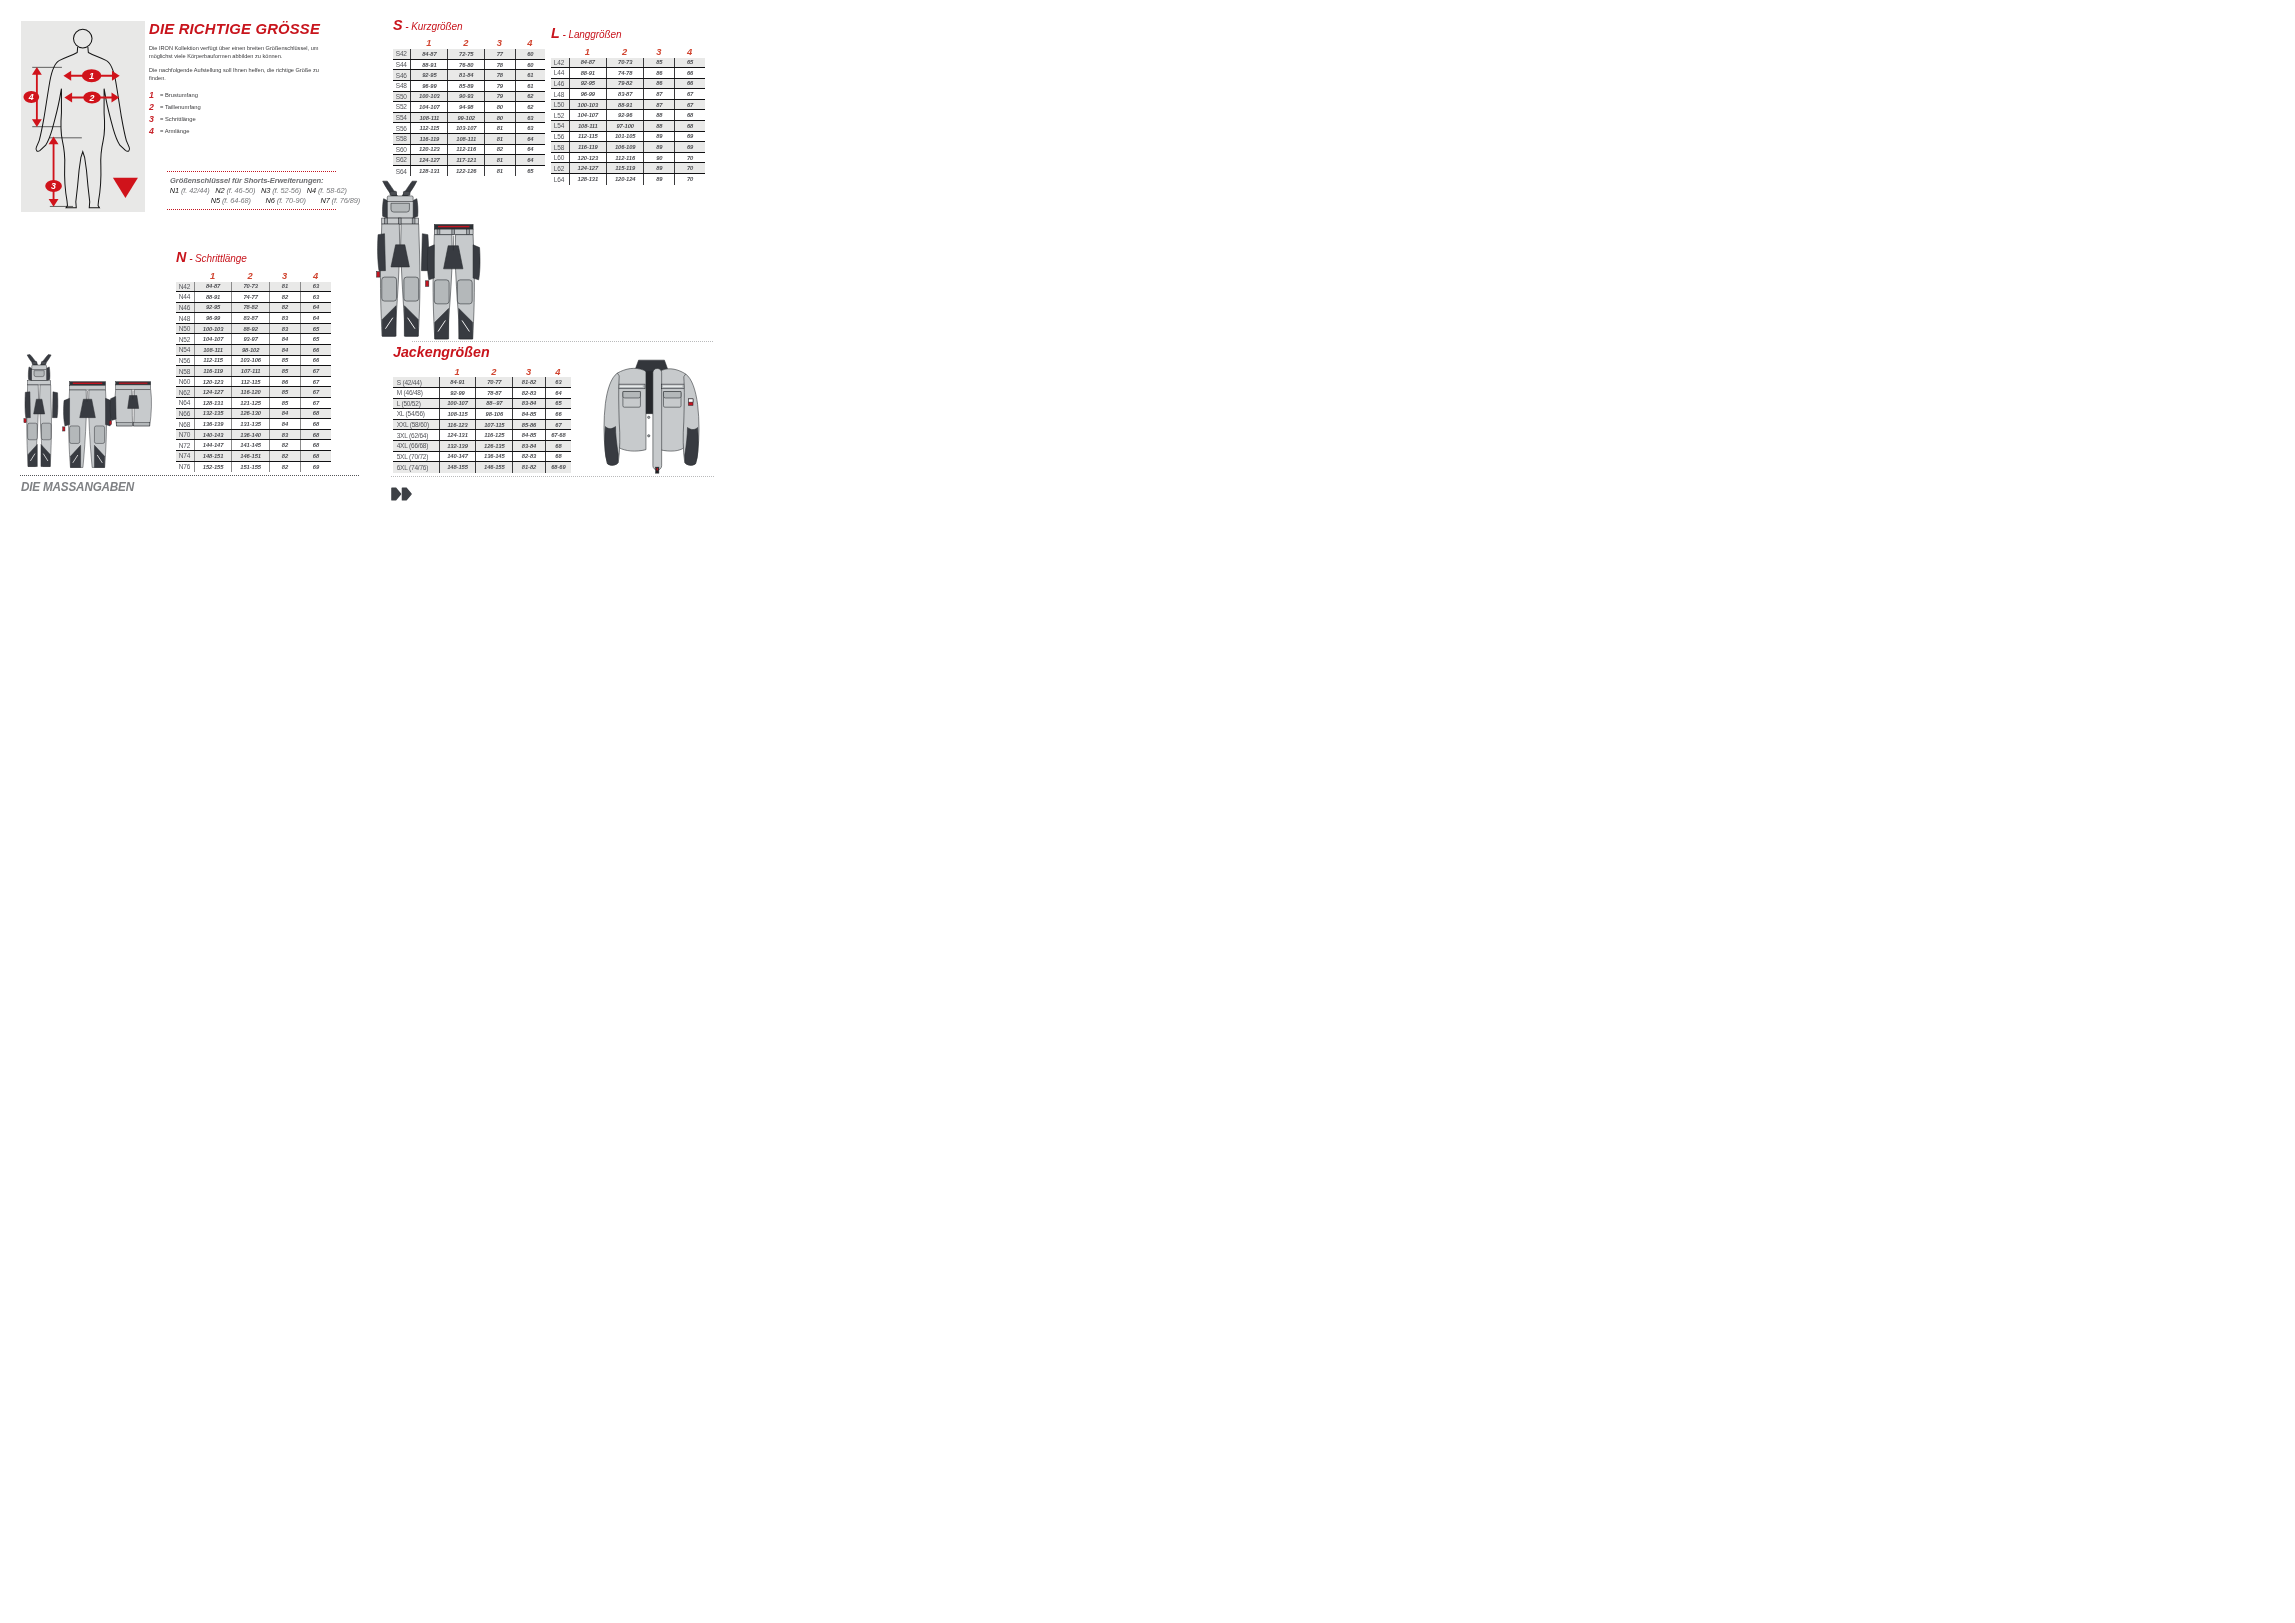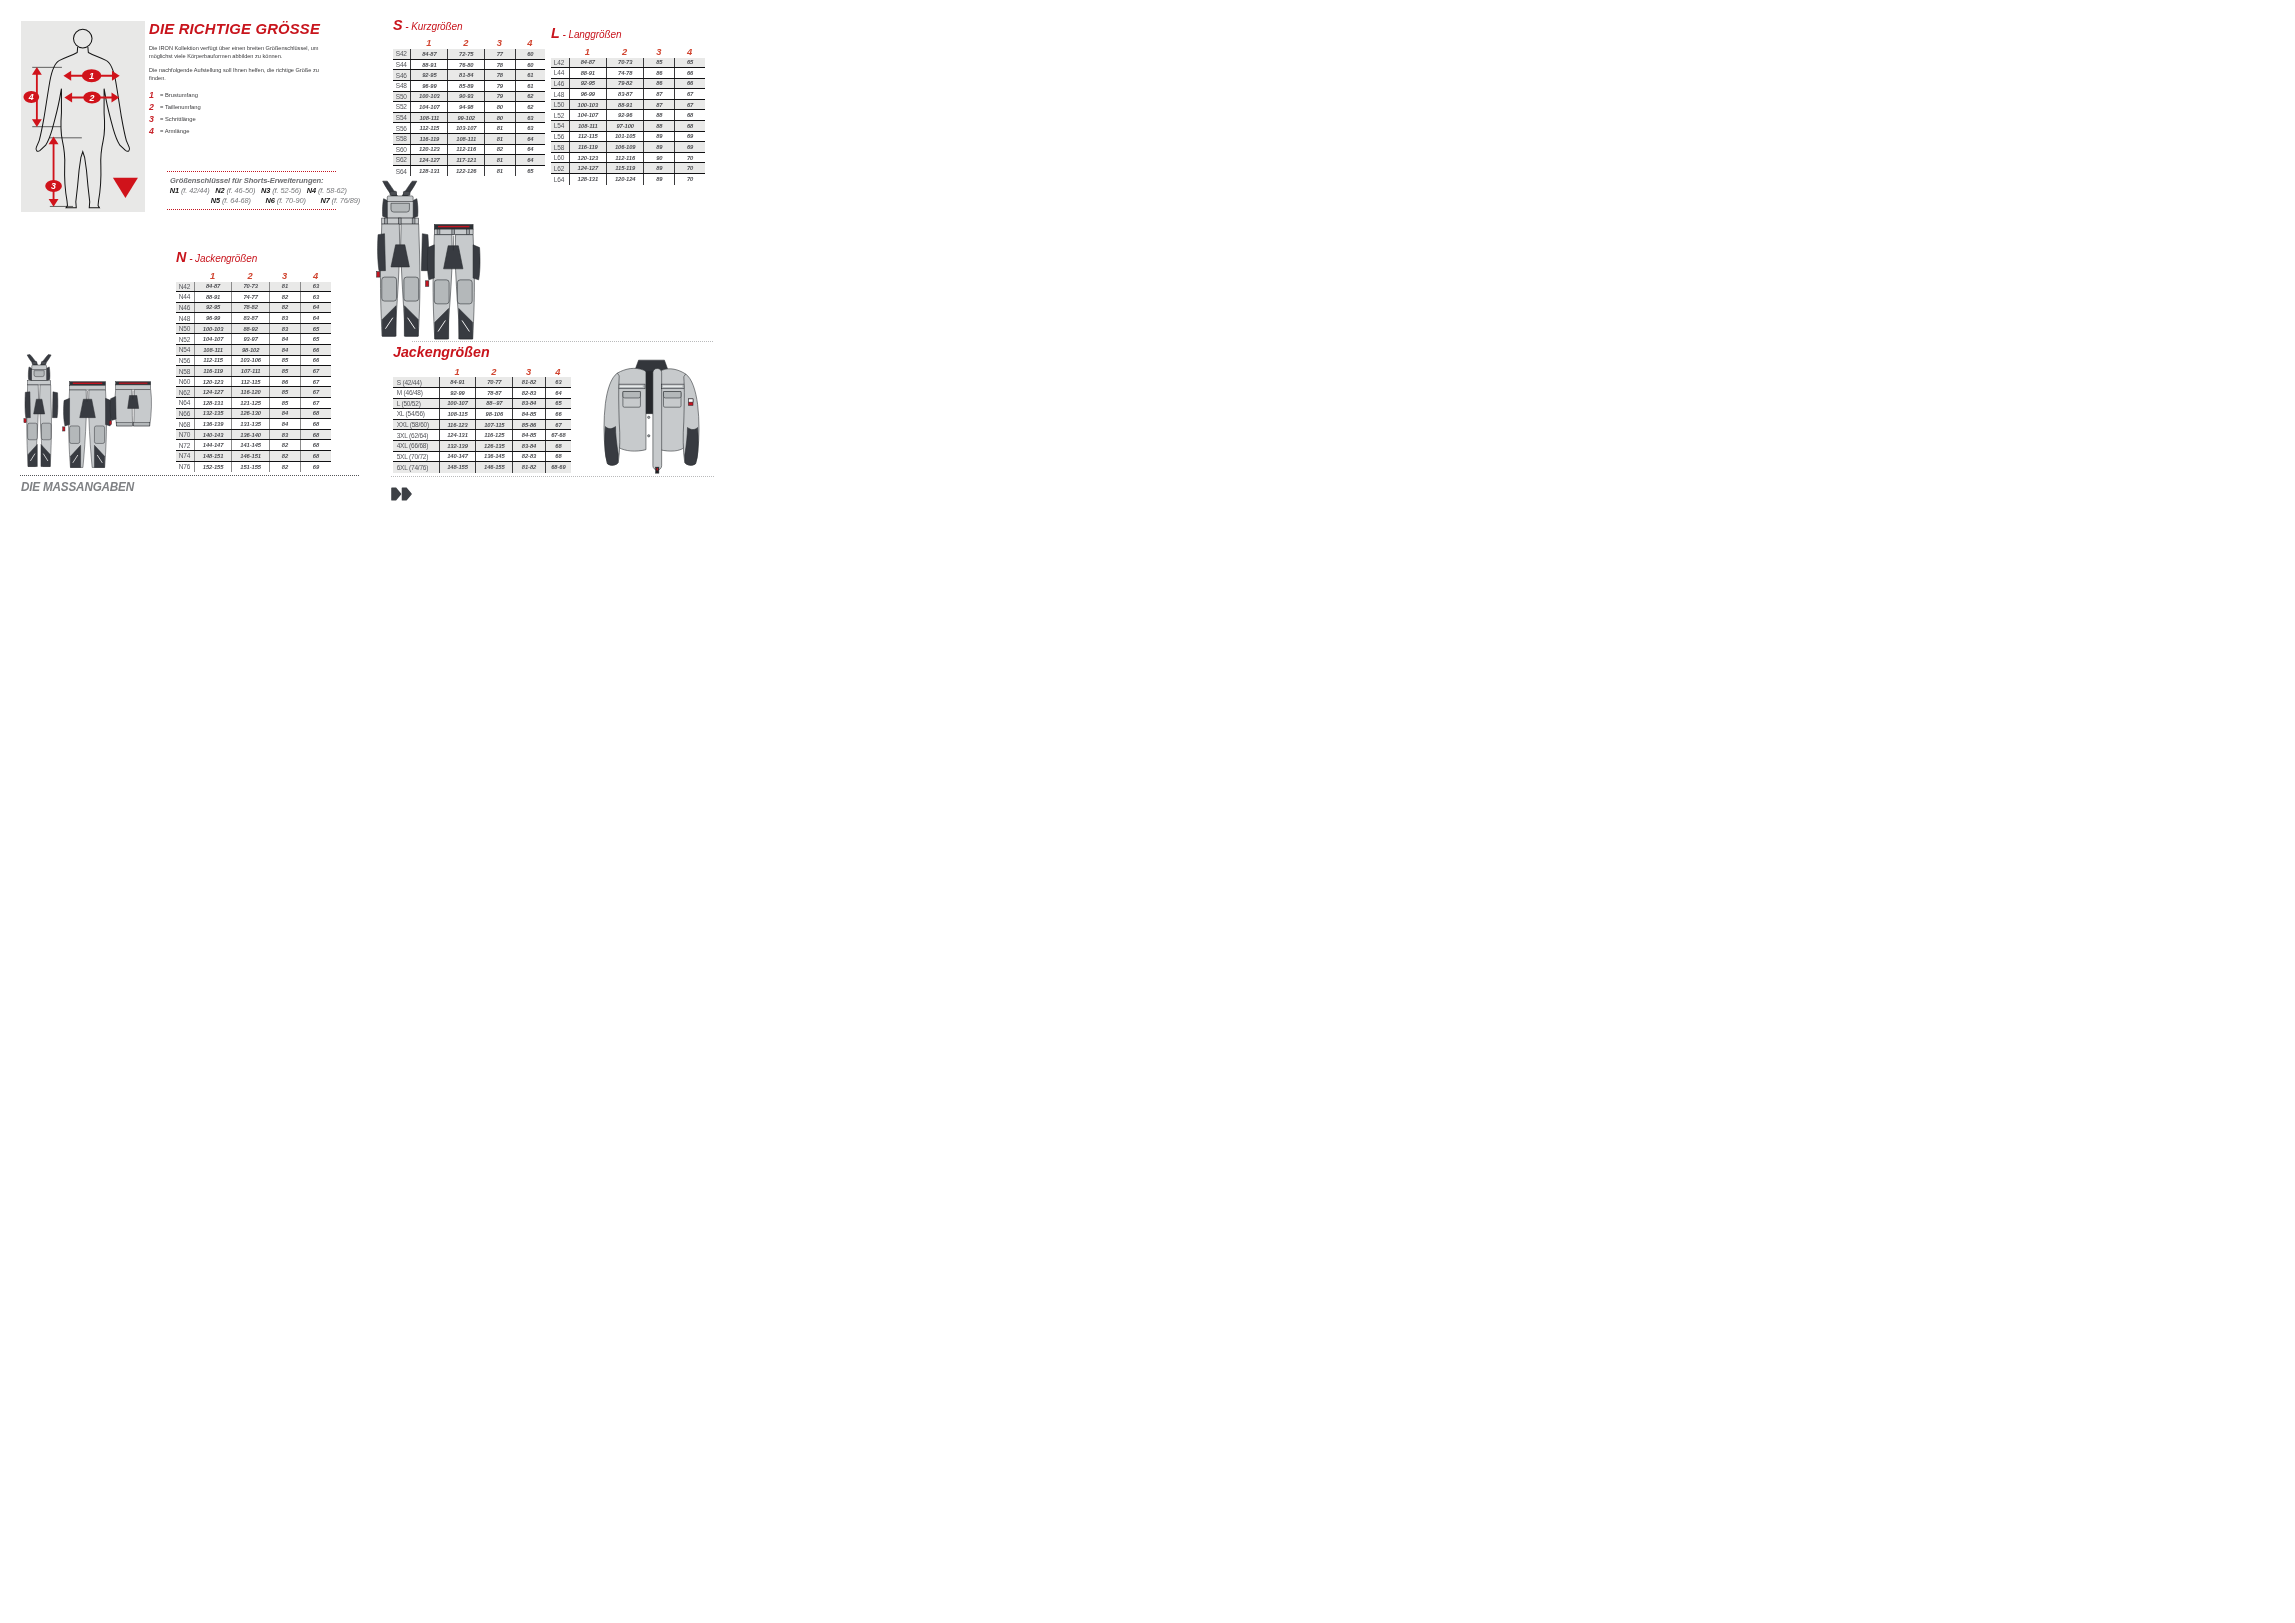--- a/index.html
+++ b/index.html
@@ -23,21 +23,21 @@
   .legend-label { font-size:5.8px; color:#3b3b3d; }
 
   
   .shorts-box { position:absolute; left:167px; top:171px; width:169px; padding:3.7px 1.9px 4.2px 2.8px;
                 border-top:1.9px dotted #c31420; border-bottom:1.9px dotted #c31420; }
   .shorts-title { font-size:7.9px; font-style:italic; font-weight:bold; color:#6d6e71; letter-spacing:-0.1px;
                   transform:scaleX(.96); transform-origin:left; white-space:nowrap; margin-bottom:1.4px; }
   .shorts-row { display:flex; font-size:7.4px; font-style:italic; margin-top:0.9px; }
   .shorts-row2 { margin-left:41px;gap:9px; }
   .shorts-entry { margin-right:5.6px; white-space:nowrap; letter-spacing:-0.1px; }
-  .shorts-code { font-weight:bold; color:#161616; }
+  .shorts-code { font-weight:normal; color:#161616; }
   .shorts-range { color:#77787b; }
 
   
   .size-table { position:absolute; }
   #table-s { left:393px; top:16.7px;  width:152px; }
   #table-l { left:551px; top:25px; width:154px; }
   #table-n { left:176px; top:249px; width:155px; }
   #table-jacket { left:393px; top:343px; width:178px; }
 
   .table-title { height:18.5px; white-space:nowrap; }
@@ -360,21 +360,21 @@
           <span class="cell w1">128-131</span>
           <span class="cell w2">120-124</span>
           <span class="cell w3">89</span>
           <span class="cell w4">70</span>
         </div>
       </div>
   </div>
 
   <div class="size-table tbl-sl" id="table-n">
     <div class="table-title">
-      <span class="title-letter">N</span><span class="title-rest">- Jackengrößen</span>
+      <span class="title-letter">N</span><span class="title-rest">- Schrittlänge</span>
     </div>
     <div class="cols-header">
         <span class="w0"></span>
         <span class="num w1">1</span>
         <span class="num w2">2</span>
         <span class="num w3">3</span>
         <span class="num w4">4</span>
       </div>
     <div class="rows">
         <div class="row">

